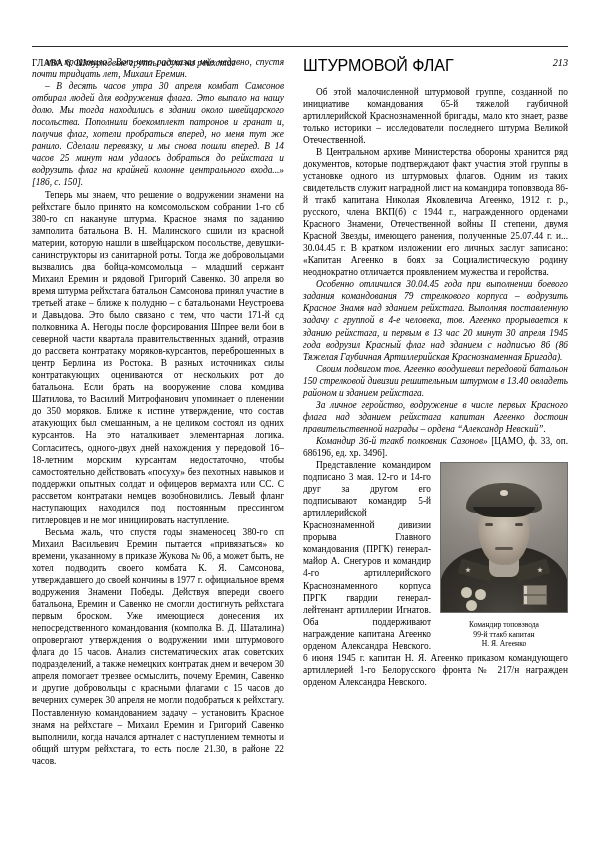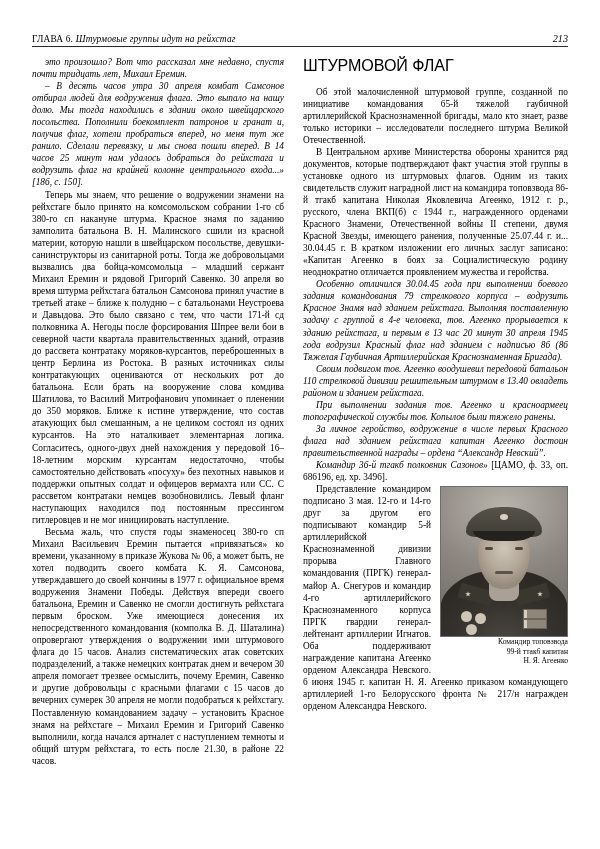--- a/index.html
+++ b/index.html
@@ -41,20 +41,21 @@
   }
   .runhead-chapter {
     font-style: normal;
   }
   .runhead-title {
     font-style: italic;
   }
   .runhead-folio {
     font-style: italic;
     font-size: 10.2px;
+    margin-top: 24px;
   }
   .runhead-rule {
     position: absolute;
     left: 32px;
     top: 46px;
     width: 536px;
     height: 1px;
     background: #2b2b2b;
   }
 
@@ -238,23 +239,24 @@
     top: 104px;
     width: 6px;
     height: 6px;
     background: #d6cfc1;
     clip-path: polygon(50% 0%, 61% 35%, 98% 35%, 68% 57%, 79% 91%, 50% 70%, 21% 91%, 32% 57%, 2% 35%, 39% 35%);
   }
   .ph-star-l { left: 24px; }
   .ph-star-r { right: 24px; }
 
   .caption {
+    margin-top: 7px;
     font-size: 7.6px;
     line-height: 9.6px;
-    text-align: right;
+    text-align: center;
     text-indent: 0;
     font-style: normal;
   }
   .caption span { display: block; }
 </style>
 </head>
 <body>
 
 <div class="page">
 
@@ -276,22 +278,21 @@
 
   <div class="col col-right">
 
     <div class="headline">
       <span>ШТУРМОВОЙ ФЛАГ</span>
     </div>
 
     <p>Об этой малочисленной штурмовой группе, созданной по инициативе командования 65-й тяжелой гаубичной артиллерийской Краснознаменной бригады, мало кто знает, разве только историки – исследователи последнего штурма Великой Отечественной.</p>
     <p>В Центральном архиве Министерства обороны хранится ряд документов, которые подтверждают факт участия этой группы в установке одного из штурмовых флагов. Одним из таких свидетельств служит наградной лист на командира топовзвода 86-й тгакб капитана Николая Яковлевича Агеенко, 1912 г. р., русского, члена ВКП(б) с 1944 г., награжденного орденами Красного Знамени, Отечественной войны II степени, двумя Красной Звезды, имеющего ранения, полученные 25.07.44 г. и... 30.04.45 г. В кратком изложении его личных заслуг записано: «Капитан Агеенко в боях за Социалистическую родину неоднократно отличается проявлением мужества и геройства.</p>
     <p class="ital">Особенно отличился 30.04.45 года при выполнении боевого задания командования 79 стрелкового корпуса – водрузить Красное Знамя над зданием рейхстага. Выполняя поставленную задачу с группой в 4-е человека, тов. Агеенко прорывается к зданию рейхстага, и первым в 13 час 20 минут 30 апреля 1945 года водрузил Красный флаг над зданием с надписью 86 (86 Тяжелая Гаубичная Артиллерийская Краснознаменная Бригада).</p>
-    <p class="ital">Своим подвигом тов. Агеенко воодушевил передовой батальон 110 стрелковой дивизии решительным штурмом в 13.40 овладеть районом и зданием рейхстага.</p>
-    <p class="ital">При выполнении задания тов. Агеенко и красноармеец топографической службы тов. Копылов были тяжело ранены.</p>
+    <p class="ital">Своим подвигом тов. Агеенко воодушевил передовой батальон 150 стрелковой дивизии решительным штурмом в 13.40 овладеть районом и зданием рейхстага.</p>
     <p class="ital">За личное геройство, водружение в числе первых Красного флага над зданием рейхстага капитан Агеенко достоин правительственной награды – ордена “Александр Невский”.</p>
     <p>
       <i>Командир 36-й тгакб полковник Сазонов»</i><span> [ЦАМО, ф. 33, оп. 686196, ед. хр. 3496].</span>
     </p>
 
     <div class="figure">
       <div class="photo">
         <div class="photo-bg"></div>
         <div class="ph-torso"></div>
         <div class="ph-collar-l"></div>

